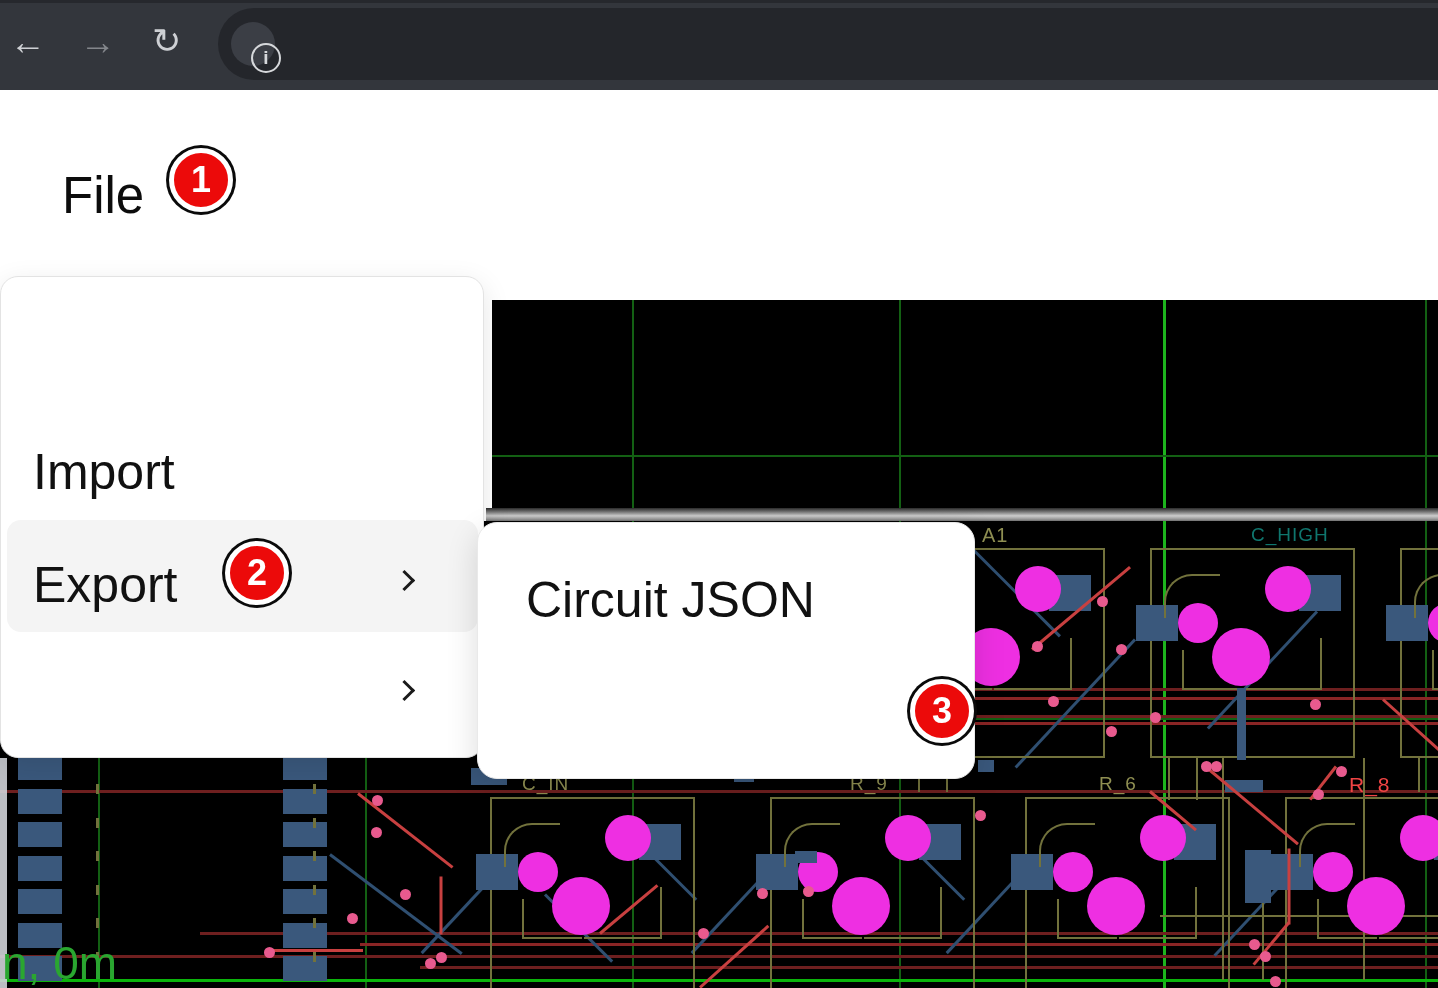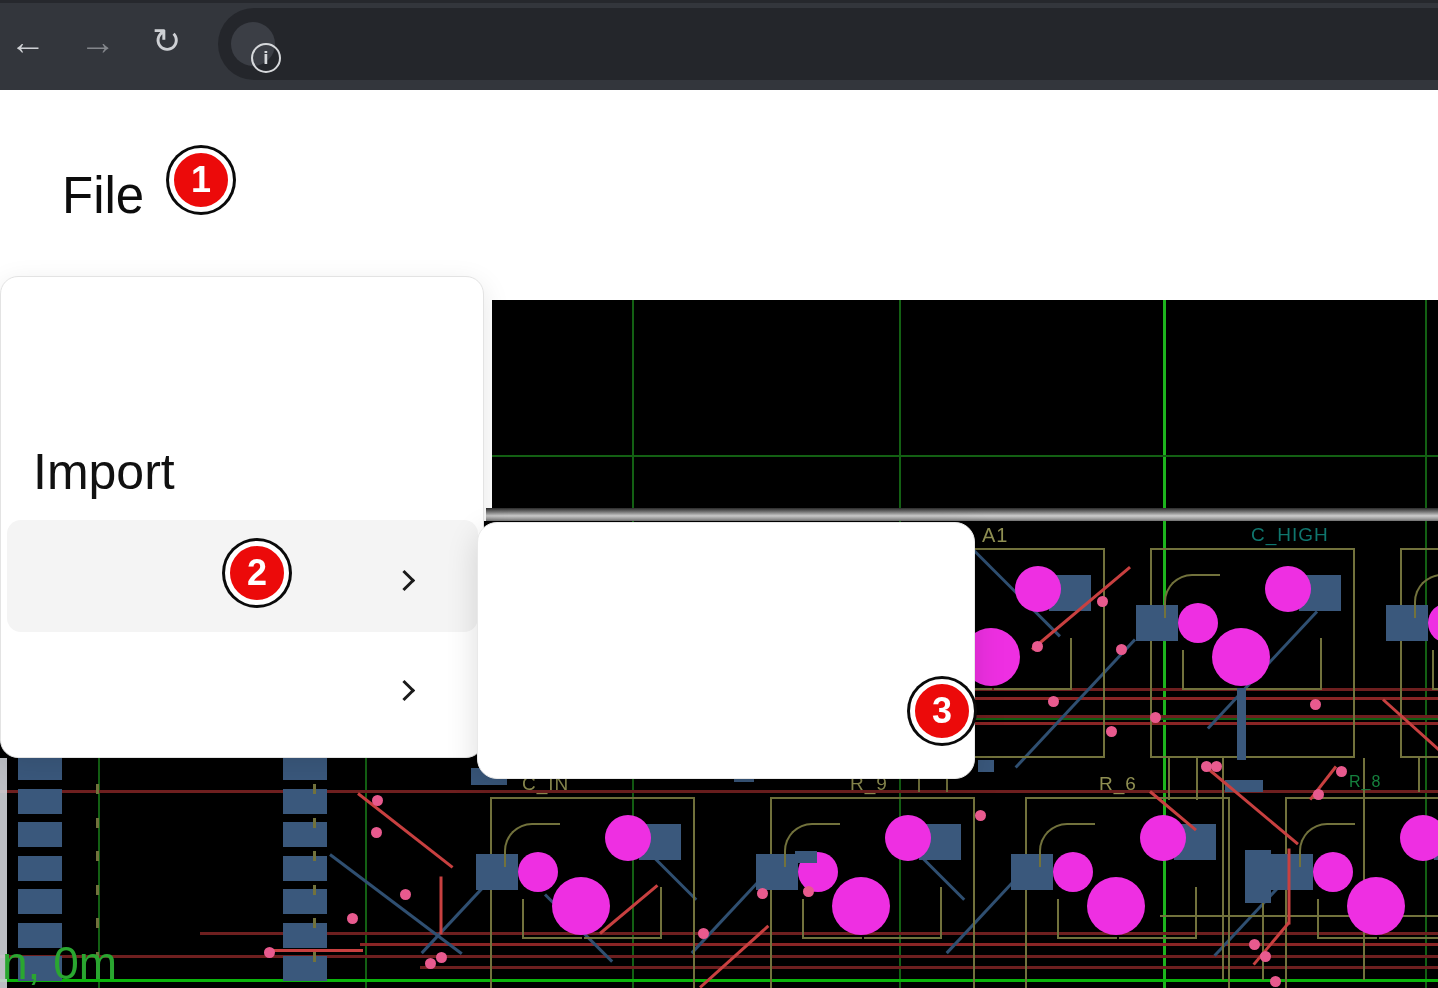--- a/index.html
+++ b/index.html
@@ -164,21 +164,21 @@
       <div style="position: absolute; left: -16px; top: 55px; width: 42px; height: 36px; background: rgb(58, 88, 124);"></div>
       <div style="position: absolute; right: 12px; top: 25px; width: 42px; height: 36px; background: rgb(58, 88, 124);"></div>
       <div style="position: absolute; left: 12px; top: 24px; width: 56px; height: 44px; border-left: 2px solid rgb(114, 114, 60); border-top: 2px solid rgb(114, 114, 60); border-top-left-radius: 28px;"></div>
       <div style="position: absolute; left: 92px; top: 88px; width: 78px; height: 52px; border-right: 2px solid rgb(114, 114, 60); border-bottom: 2px solid rgb(114, 114, 60);"></div>
       <div style="position: absolute; left: 30px; top: 100px; width: 60px; height: 40px; border-left: 2px solid rgb(114, 114, 60); border-bottom: 2px solid rgb(114, 114, 60);"></div>
       <div style="position: absolute; left: 113px; top: 16px; width: 46px; height: 46px; border-radius: 50%; background: rgb(238, 47, 226);"></div>
       <div style="position: absolute; left: 26px; top: 53px; width: 40px; height: 40px; border-radius: 50%; background: rgb(238, 47, 226);"></div>
       <div style="position: absolute; left: 60px; top: 78px; width: 58px; height: 58px; border-radius: 50%; background: rgb(238, 47, 226);"></div>
     </div>
     <div style="position: absolute; left: 1285px; top: 276px; width: 205px; height: 210px; border: 2px solid rgb(114, 114, 60);">
-      <div style="position: absolute; left: 62px; top: -26px; font-size: 16px; color: #15803d; letter-spacing: 1px; white-space: nowrap;">R_8</div>
+      <div style="position: absolute; left: 62px; top: -26px; font-size: 21px; color: #ef4444; letter-spacing: 1px; white-space: nowrap;">R_8</div>
       <div style="position: absolute; left: -16px; top: 55px; width: 42px; height: 36px; background: rgb(58, 88, 124);"></div>
       <div style="position: absolute; right: 12px; top: 25px; width: 42px; height: 36px; background: rgb(58, 88, 124);"></div>
       <div style="position: absolute; left: 12px; top: 24px; width: 56px; height: 44px; border-left: 2px solid rgb(114, 114, 60); border-top: 2px solid rgb(114, 114, 60); border-top-left-radius: 28px;"></div>
       <div style="position: absolute; left: 92px; top: 88px; width: 78px; height: 52px; border-right: 2px solid rgb(114, 114, 60); border-bottom: 2px solid rgb(114, 114, 60);"></div>
       <div style="position: absolute; left: 30px; top: 100px; width: 60px; height: 40px; border-left: 2px solid rgb(114, 114, 60); border-bottom: 2px solid rgb(114, 114, 60);"></div>
       <div style="position: absolute; left: 113px; top: 16px; width: 46px; height: 46px; border-radius: 50%; background: rgb(238, 47, 226);"></div>
       <div style="position: absolute; left: 26px; top: 53px; width: 40px; height: 40px; border-radius: 50%; background: rgb(238, 47, 226);"></div>
       <div style="position: absolute; left: 60px; top: 78px; width: 58px; height: 58px; border-radius: 50%; background: rgb(238, 47, 226);"></div>
     </div>
     <div style="position: absolute; left: 18px; top: 234px; width: 44px; height: 25px; background: rgb(58, 88, 124);"></div>
@@ -252,22 +252,24 @@
     <div style="position: absolute; left: 1150px; top: 191px; width: 11px; height: 11px; border-radius: 50%; background: rgb(232, 90, 142);"></div>
     <div style="position: absolute; left: 975px; top: 289px; width: 11px; height: 11px; border-radius: 50%; background: rgb(232, 90, 142);"></div>
     <div style="position: absolute; left: 0px; top: 237px; width: 7px; height: 230px; background: rgba(208, 211, 216, 0.9);"></div>
   </div>
 
 <div class="file-label">File</div>
 
 <div class="menu-panel">
   <div class="menu-highlight"></div>
   <div class="menu-item" style="top:166px;">Import</div>
+  <div class="menu-item" style="top:279px;">Export</div>
   <div class="chev" style="top:296px;"></div>
   <div class="chev" style="top:406px;"></div>
 </div>
 
 <div class="submenu-panel">
+  <div class="submenu-item" style="top:48px;">Circuit JSON</div>
 </div>
 
 <div class="badge" style="left:169px;top:148px;">1</div>
 <div class="badge" style="left:225px;top:541px;">2</div>
 <div class="badge" style="left:910px;top:679px;">3</div>
 
 </body></html>

